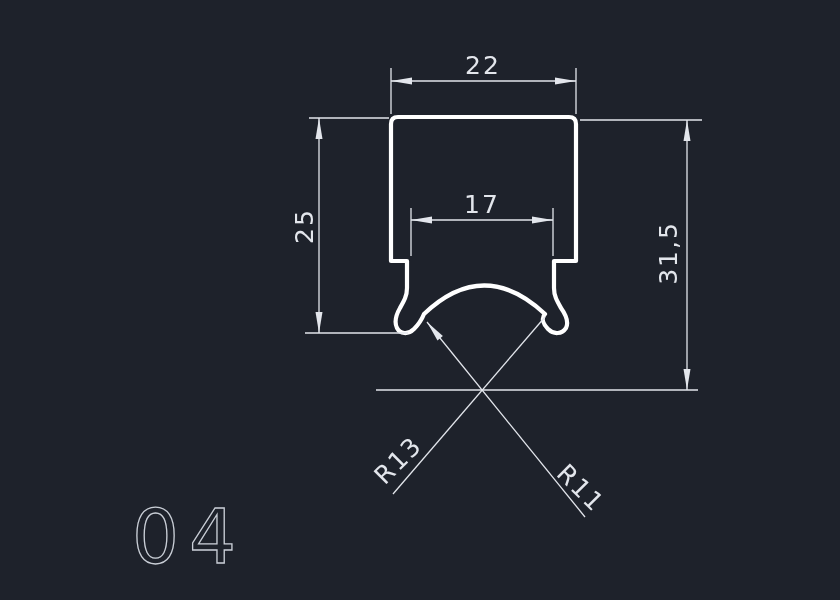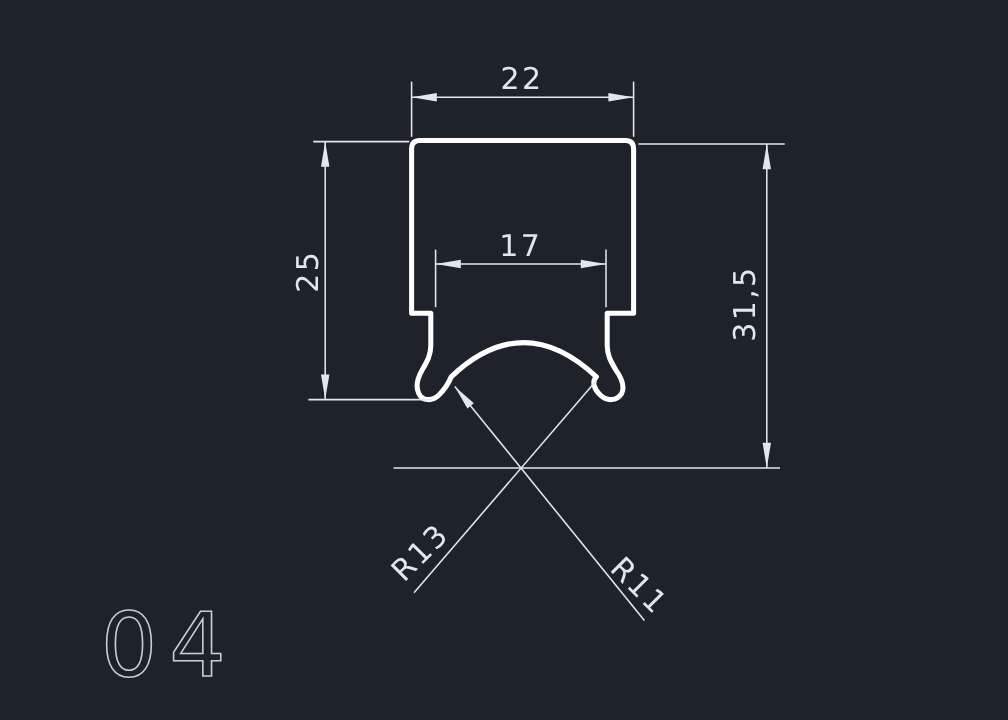--- a/index.html
+++ b/index.html
@@ -2,21 +2,21 @@
 <html style="--bg: #1e222b; --line: #ffffff; --dim: #e3e6ec; --num: #c9ced6;"><head>
 <meta charset="utf-8">
 <style>
   :root{
     --bg:#1e222b;
     --line:#ffffff;
     --dim:#e3e6ec;
     --num:#c9ced6;
   }
   html,body{margin:0;padding:0;background:var(--bg);width:840px;height:600px;overflow:hidden;}
-  .canvas-wrap{width:710px;height:600px;position:relative;}
+  .canvas-wrap{width:710px;height:600px;position:relative;padding-left:48px;}
   svg{display:block;}
   .profile{stroke:var(--line);stroke-width:4.2;fill:none;stroke-linejoin:round;stroke-linecap:round;}
   .dimline{stroke:var(--dim);stroke-width:1.3;fill:none;stroke-linecap:butt;}
   .arrow{fill:var(--dim);stroke:none;}
   .dimtext{fill:var(--dim);stroke:none;
     font-family:"DejaVu Sans", sans-serif;font-size:25px;letter-spacing:2px;}
   .dimtext-mid{text-anchor:middle;}
   .bignum{fill:none;stroke:var(--num);stroke-width:1.3;
     font-family:"DejaVu Sans", sans-serif;font-size:74px;letter-spacing:10px;}
 </style>

